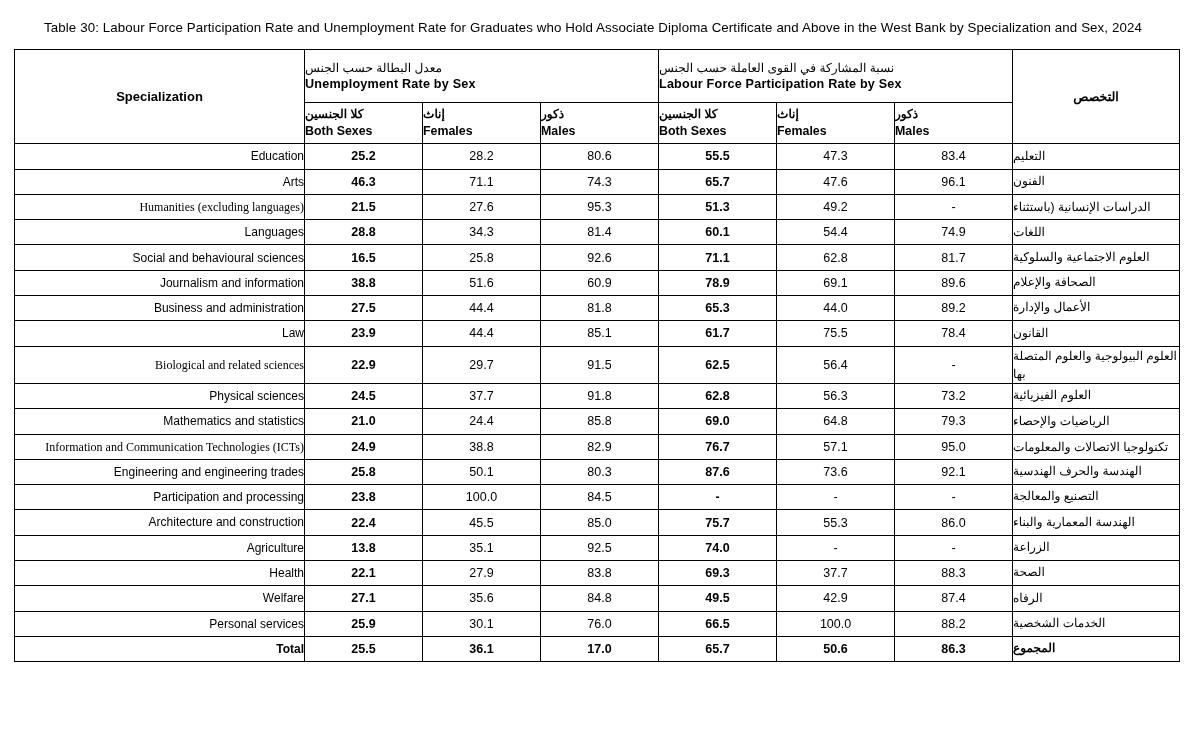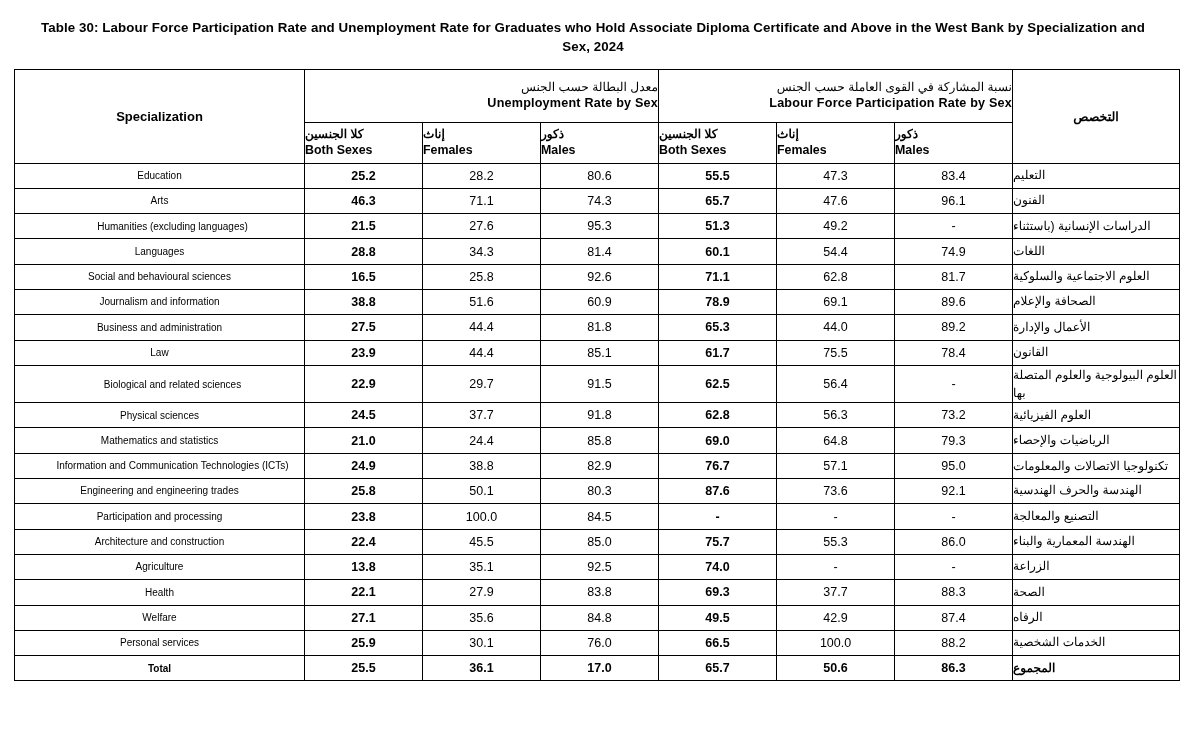--- a/index.html
+++ b/index.html
@@ -18,41 +18,41 @@
     width: 1186px;
     height: 731px;
     position: relative;
     box-sizing: border-box;
   }
   .title {
     width: 1110px;
     margin: 18px auto 0 auto;
     text-align: center;
     font-size: 13.3px;
-    font-weight: bold;
+    font-weight: normal;
     line-height: 1.45;
     letter-spacing: 0.1px;
   }
   .table-wrap {
     margin: 12px 14px 0 14px;
   }
   table.main {
     border-collapse: collapse;
     table-layout: fixed;
     width: 1157px;
     font-size: 12.4px;
   }
   table.main td, table.main th {
     border: 1px solid #000000;
     padding: 0;
     vertical-align: middle;
   }
   
   .hdr-group {
-    text-align: right;
+    text-align: left;
     font-weight: bold;
     height: 52px;
     padding: 2px 4px;
   }
   .hdr-group .ar {
     font-size: 12.2px;
     font-weight: normal;
     direction: rtl;
     display: block;
     line-height: 1.35;
@@ -89,28 +89,29 @@
   }
   .hdr-spec-ar {
     text-align: center;
     font-weight: bold;
     font-size: 12.6px;
     direction: rtl;
     vertical-align: middle;
   }
   
   td.spec {
-    text-align: center;
+    text-align: right;
     padding-left: 22px;
-    font-size: 10px;
+    font-size: 12px;
     line-height: 1.35;
     height: 24.3px;
   }
   td.spec.tight {
     padding-left: 26px;
+    font-family: Liberation Serif, serif;
   }
   td.num {
     text-align: center;
     font-size: 12.5px;
   }
   td.num.bold {
     font-weight: bold;
   }
   td.ar {
     text-align: left;

